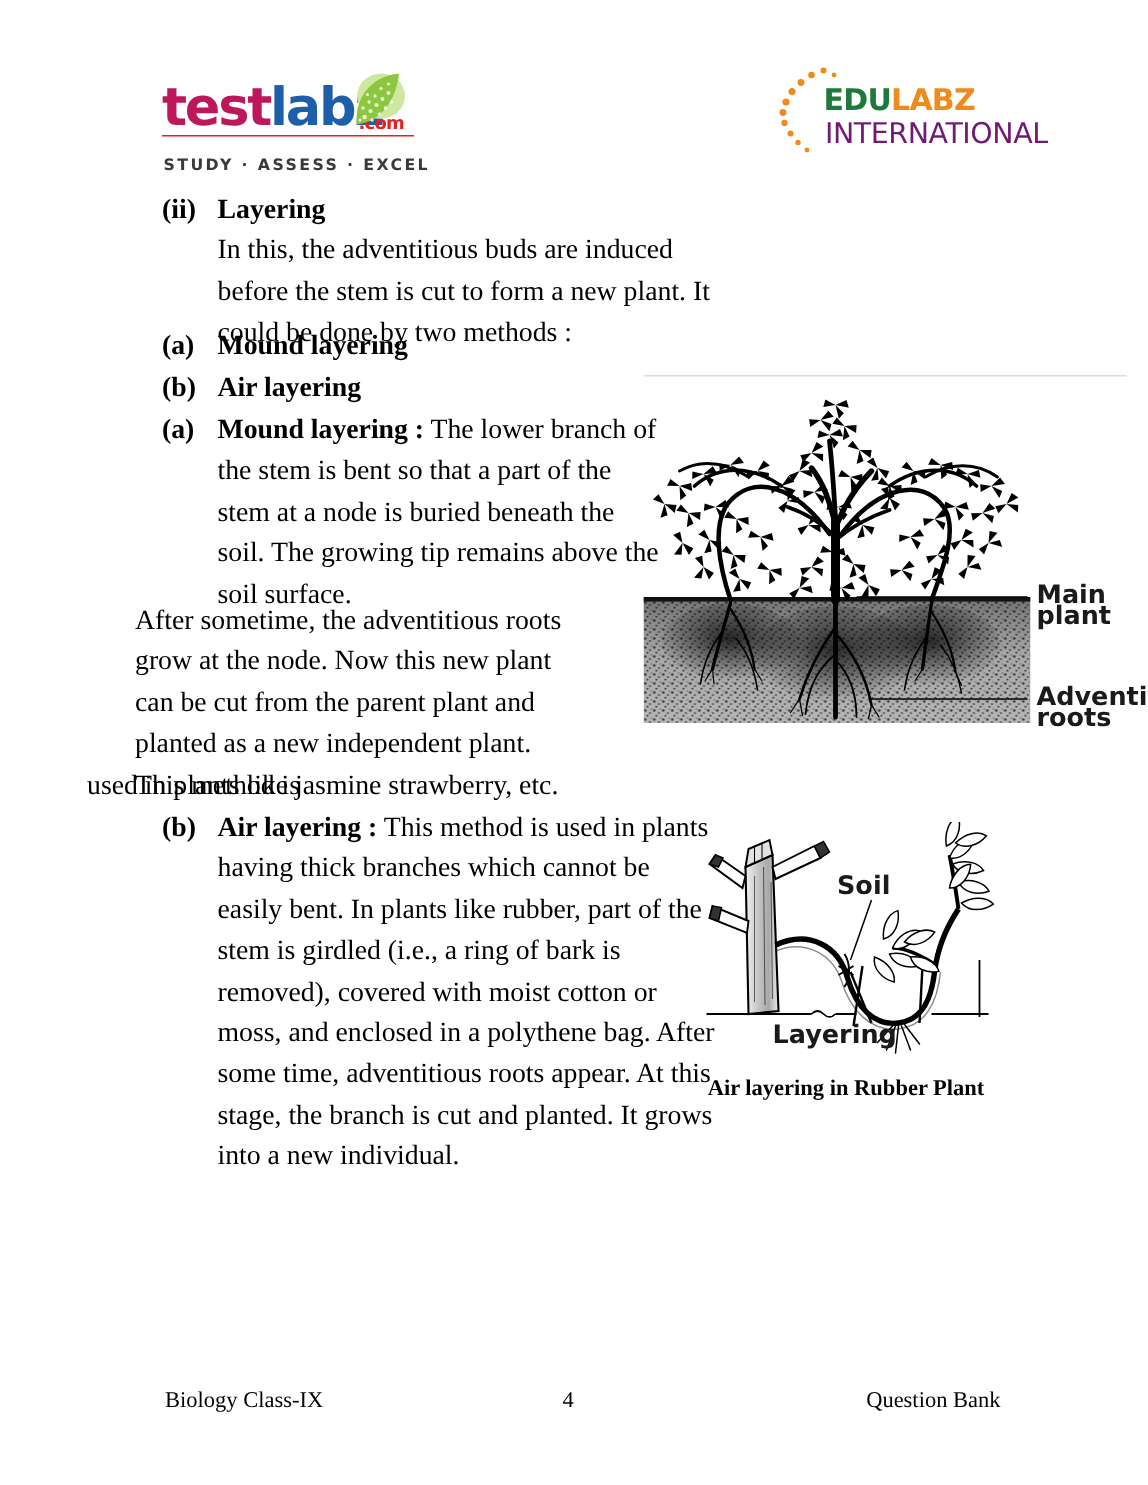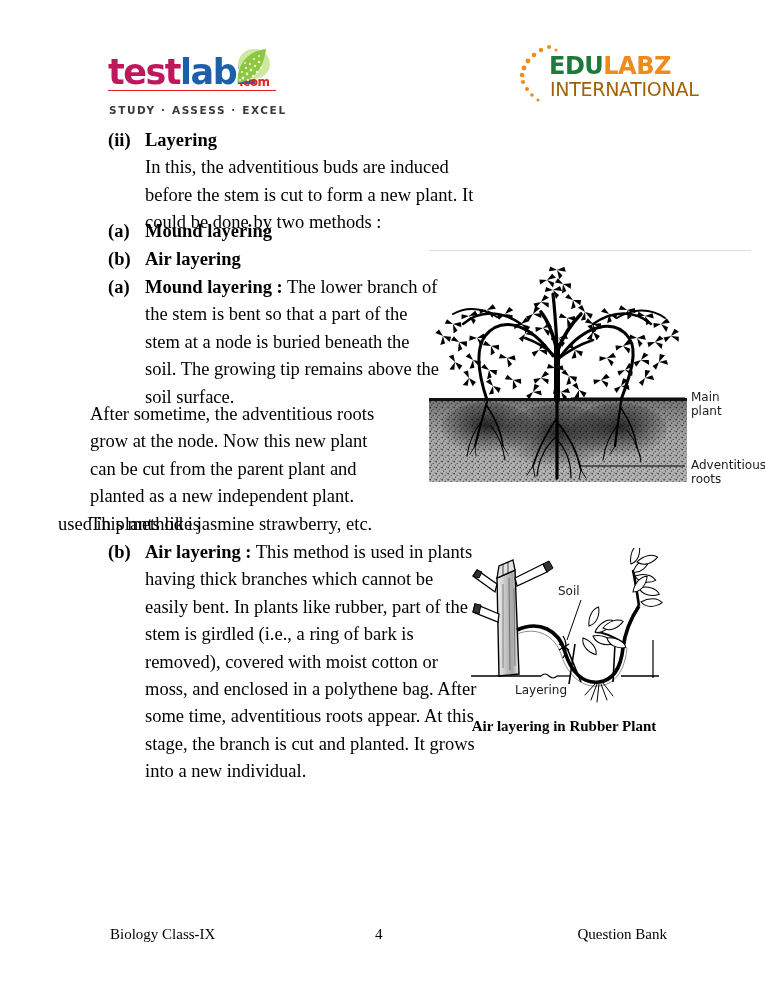--- a/index.html
+++ b/index.html
@@ -88,34 +88,34 @@
     top: 44px;
     width: 160px;
     height: 58px;
   }
   .el-dots { position: absolute; left: 0; top: 0; width: 46px; height: 58px; }
   .el-main {
     position: absolute;
     left: 33px; top: 10px;
     font-family: "DejaVu Sans", sans-serif;
     font-weight: bold;
-    font-size: 24px;
+    font-size: 20px;
     letter-spacing: -0.5px;
     line-height: 25px;
     white-space: nowrap;
   }
   .el-green { color: #1d7a3c; }
   .el-orange { color: #ef8a1b; }
   .el-sub {
     position: absolute;
     left: 34px; top: 34px;
     font-family: "DejaVu Sans", sans-serif;
     font-size: 19px;
     letter-spacing: -0.3px;
-    color: #a16207;
+    color: #701a75;
     white-space: nowrap;
   }
 
   
   .content {
     position: absolute;
     left: 0; top: 118px;
     width: 765px;
   }
   .para {
@@ -141,23 +141,24 @@
   .fig-caption {
     font-family: "Liberation Serif", "DejaVu Serif", serif;
     font-weight: bold;
     font-size: 15px;
     text-align: center;
     color: #000;
   }
   .fig-label {
     position: absolute;
     font-family: "DejaVu Sans", sans-serif;
-    font-size: 12px;
+    font-size: 17px;
     line-height: 14px;
     color: #1a1a1a;
+    font-weight: bold;
   }
 
   
   #fig-mound {
     left: 429px;
     top: 250px;
     width: 322px;
     height: 262px;
   }
   #fig-mound .art {

